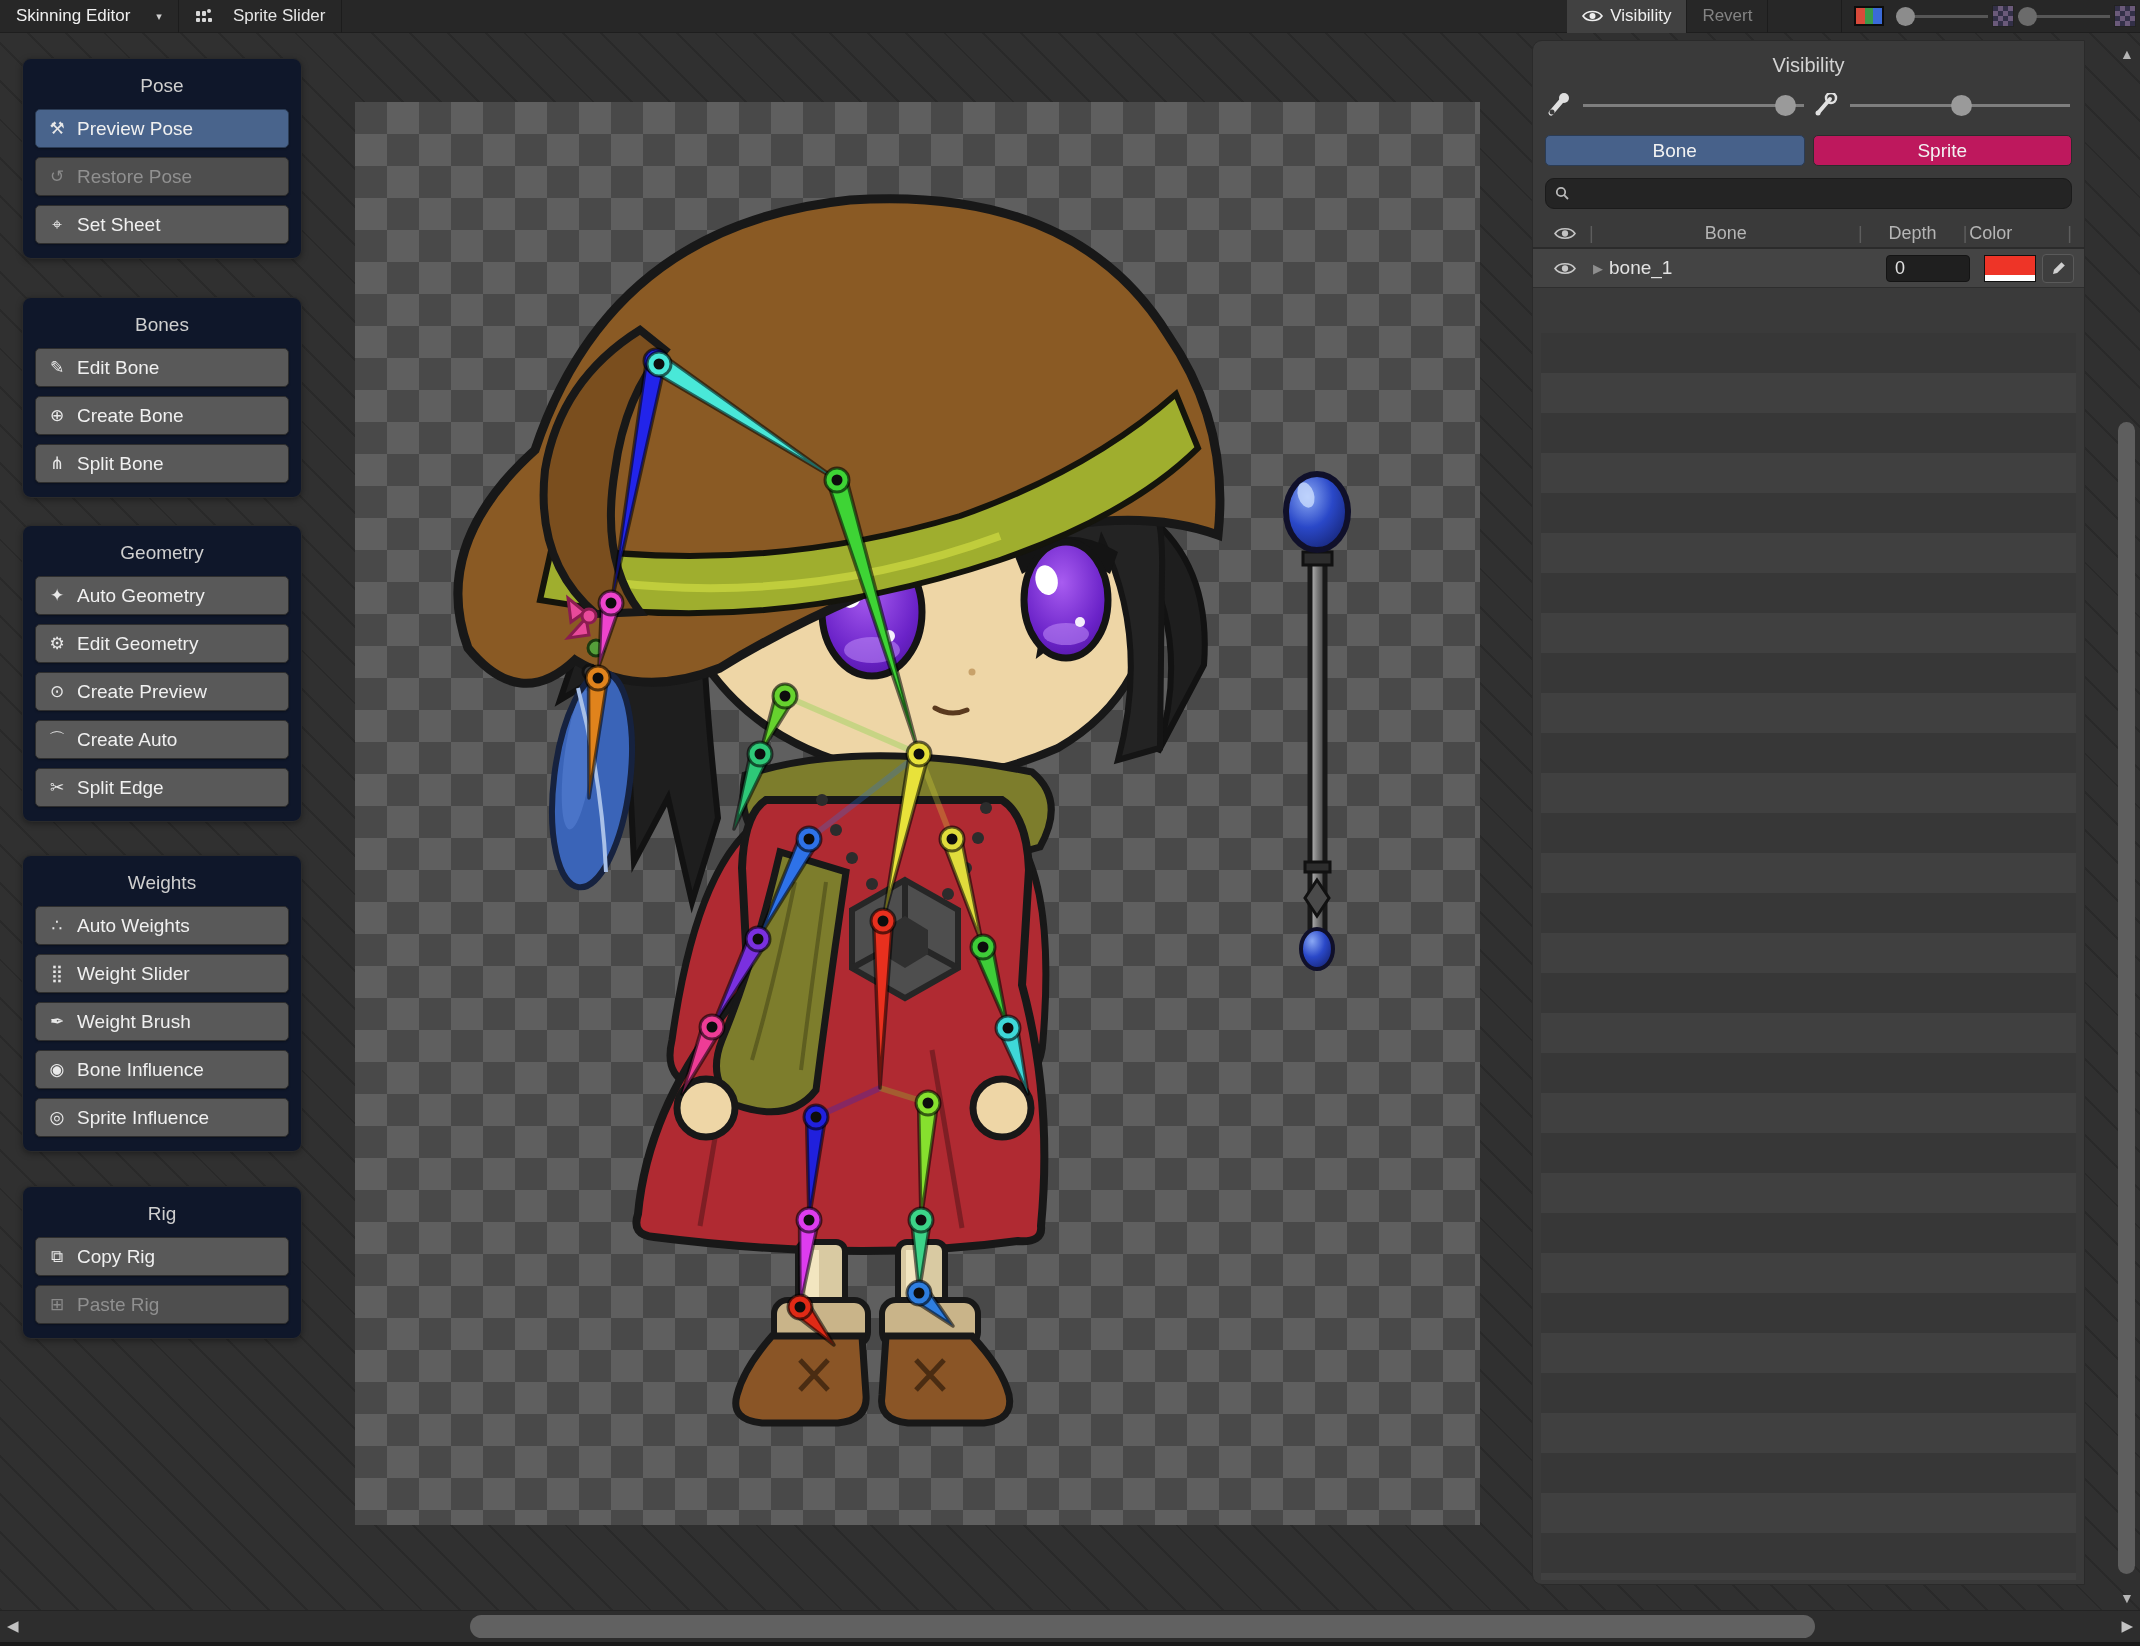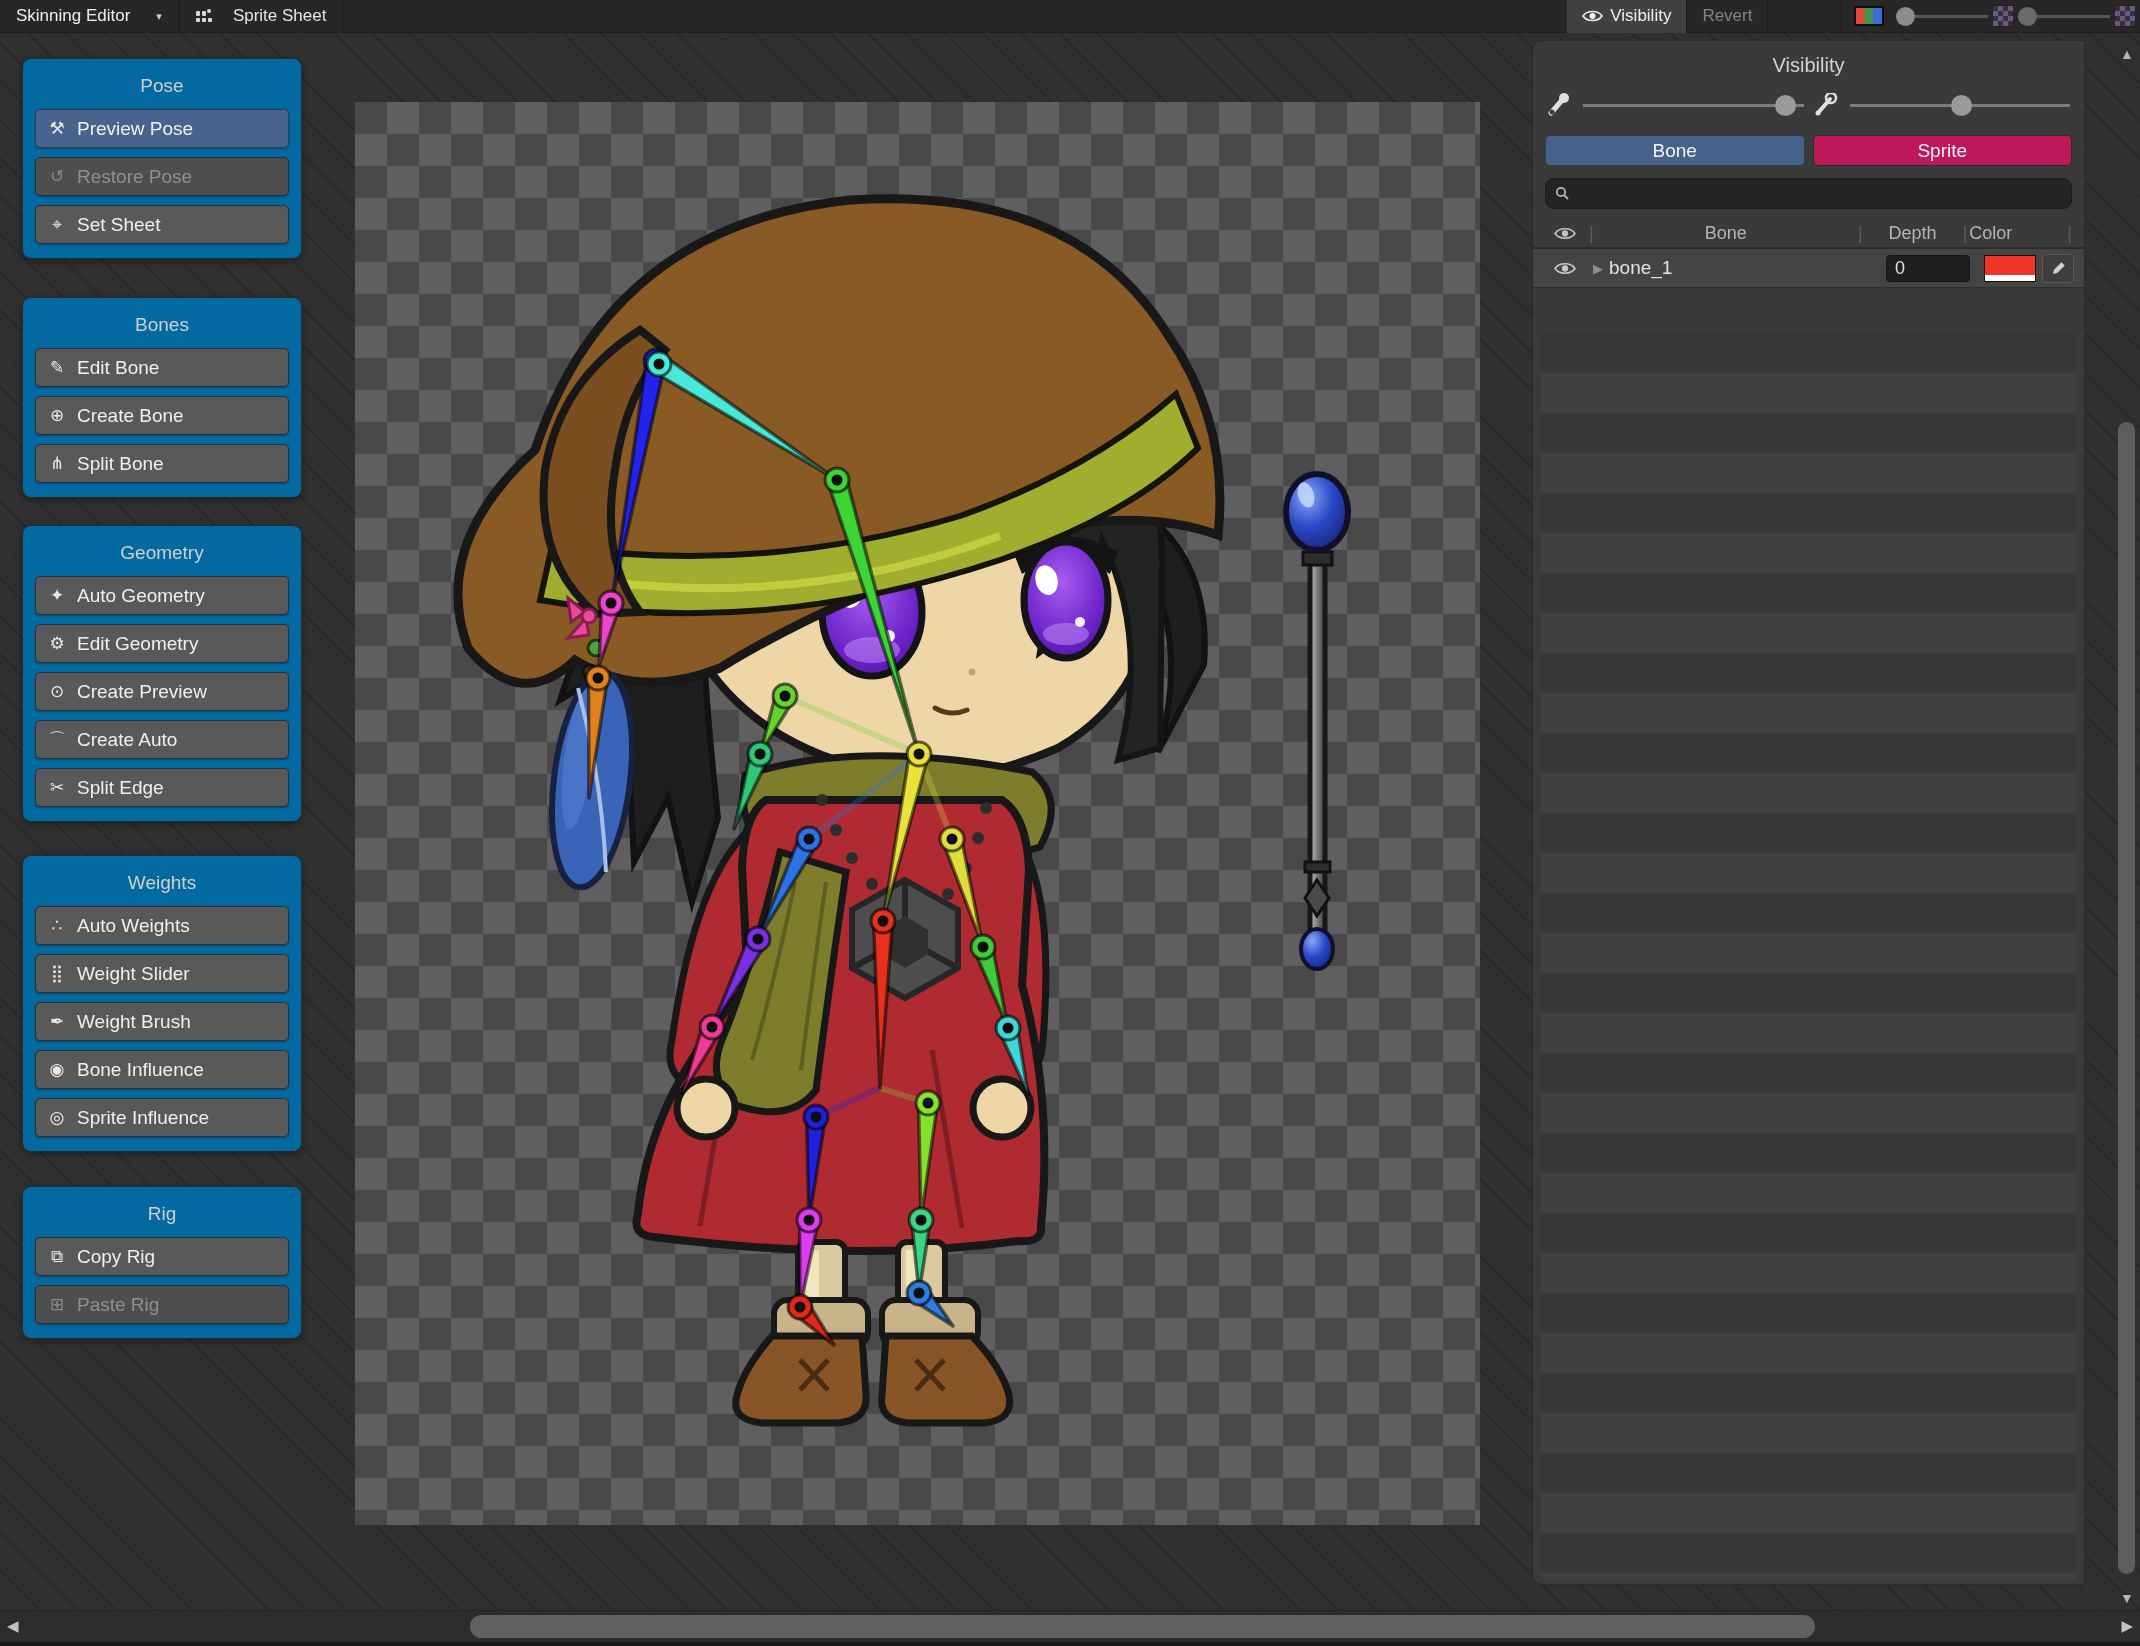--- a/index.html
+++ b/index.html
@@ -34,21 +34,21 @@
     background:#303030; }
   #workspace::before { content:""; position:absolute; inset:0;
     background:repeating-linear-gradient(45deg, rgba(0,0,0,0.14) 0 2px, transparent 2px 27px); }
 
   
   #canvas { position:absolute; left:355px; top:69px; width:1125px; height:1423px;
     background:repeating-conic-gradient(#5f5f5f 0 25%, #494949 0 50%) 0 0/64px 64px; }
   #scene { position:absolute; inset:0; }
 
   
-  .tool-section { position:absolute; left:22px; width:280px; background:#0369a1;
+  .tool-section { position:absolute; left:22px; width:280px; background:#0f172a;
     border:1px solid #2a2a2a; border-radius:9px; padding:10px 12px 14px 12px;
     box-shadow:0 2px 6px rgba(0,0,0,0.35); }
   .tool-section h3 { text-align:center; color:#cfcfcf; font-size:19px; font-weight:400;
     padding:6px 0 12px 0; }
   .tool-btn { display:flex; align-items:center; gap:9px; height:39px; margin-top:9px;
     background:#595959; border:1px solid #2e2e2e; border-radius:5px; padding:0 10px;
     color:#f0f0f0; font-size:19px; box-shadow:0 1px 2px rgba(0,0,0,0.3); }
   .tool-btn:first-of-type { margin-top:0; }
   .tool-btn .ticon { width:22px; text-align:center; font-size:17px; color:#e8e8e8; }
   .tool-btn.selected { background:#49648c; border-color:#2b3c55; }
@@ -116,21 +116,21 @@
     <div class="tb-sep"></div>
     <div class="tb-item">
       <svg width="18" height="16" viewBox="0 0 18 16">
         <rect x="1" y="3" width="4" height="5" rx="1" fill="#d8d8d8"></rect>
           <rect x="7" y="3" width="4" height="5" rx="1" fill="#d8d8d8"></rect>
         <rect x="1" y="10" width="4" height="4" rx="1" fill="#d8d8d8"></rect>
           <rect x="7" y="10" width="4" height="4" rx="1" fill="#d8d8d8"></rect>
         <rect x="13" y="10" width="4" height="4" rx="1" fill="#d8d8d8"></rect>
           <circle cx="14" cy="3" r="2" fill="#d8d8d8"></circle>
       </svg>
-      <span>Sprite Sheet</span>
+      <span>Sprite Slider</span>
     </div>
     <div class="tb-sep"></div>
 
     <div id="tb-right">
       <div class="tb-btn active">
         <svg class="eye-svg" width="21" height="14" viewBox="0 0 21 14">
           <path d="M1 7 C5 1,16 1,20 7 C16 13,5 13,1 7 Z" fill="none" stroke="#efefef" stroke-width="1.6"></path>
           <circle cx="10.5" cy="7" r="3" fill="#efefef"></circle>
         </svg>
         <span>Visibility</span>

